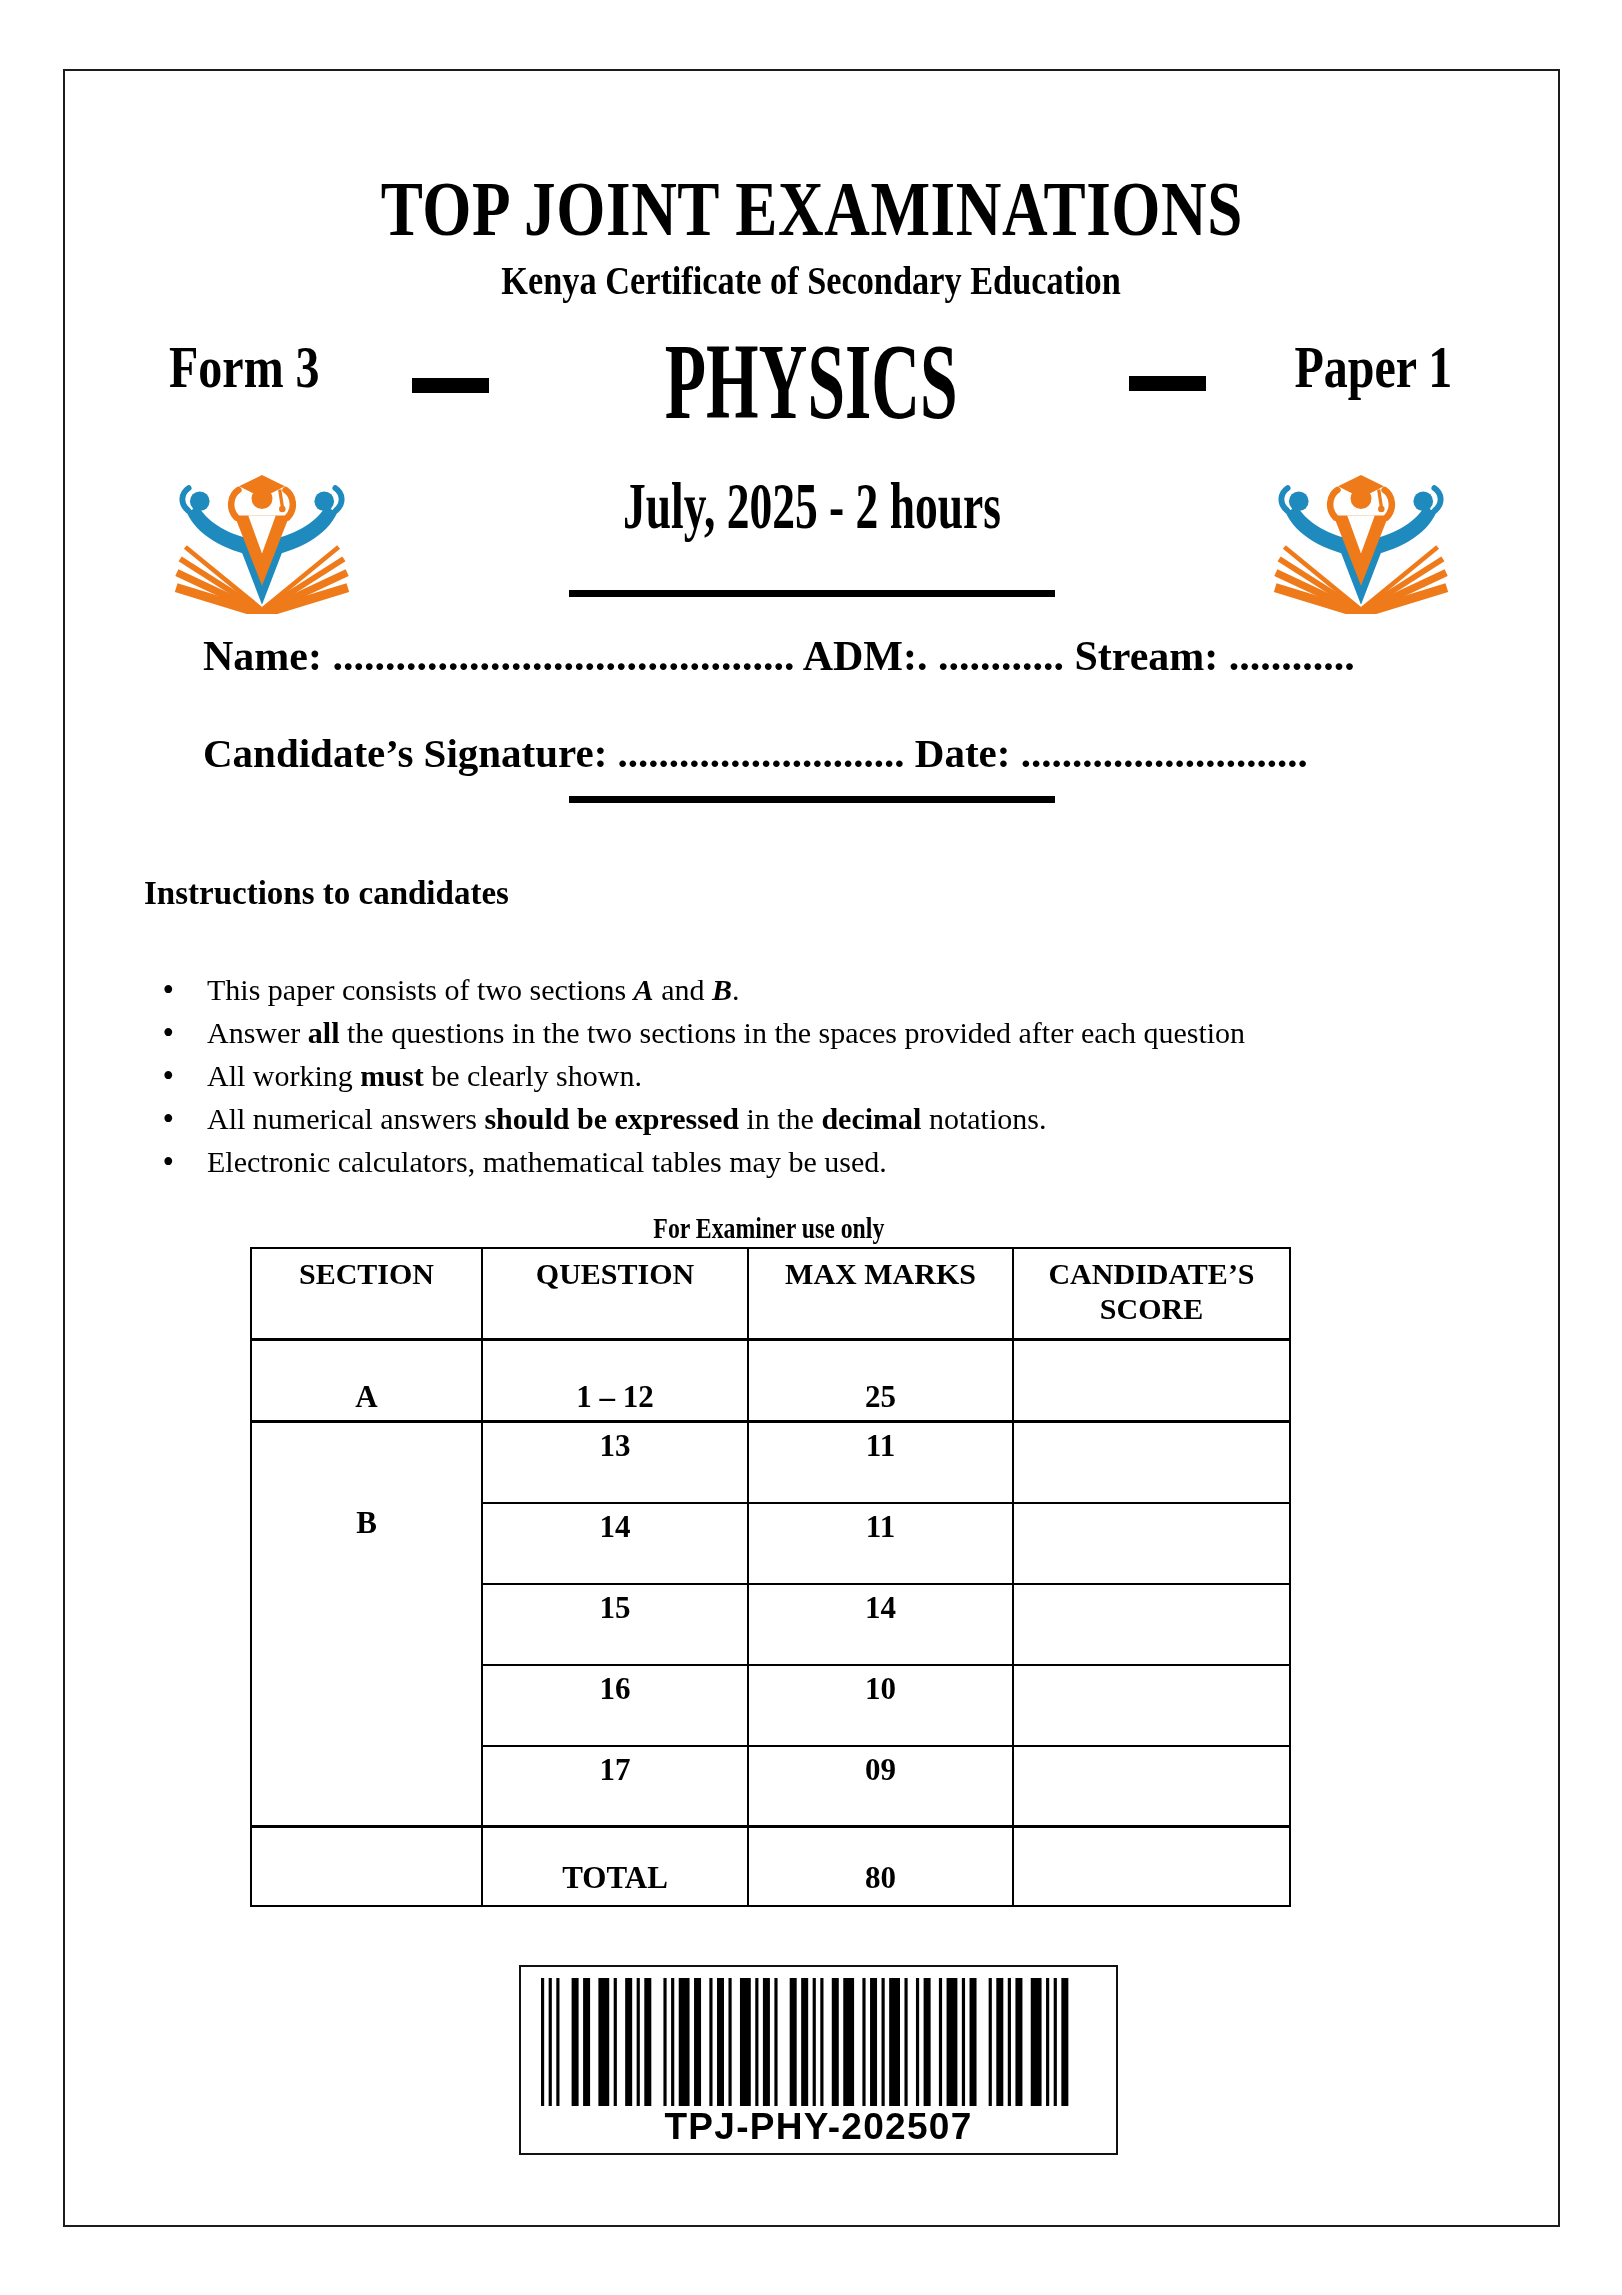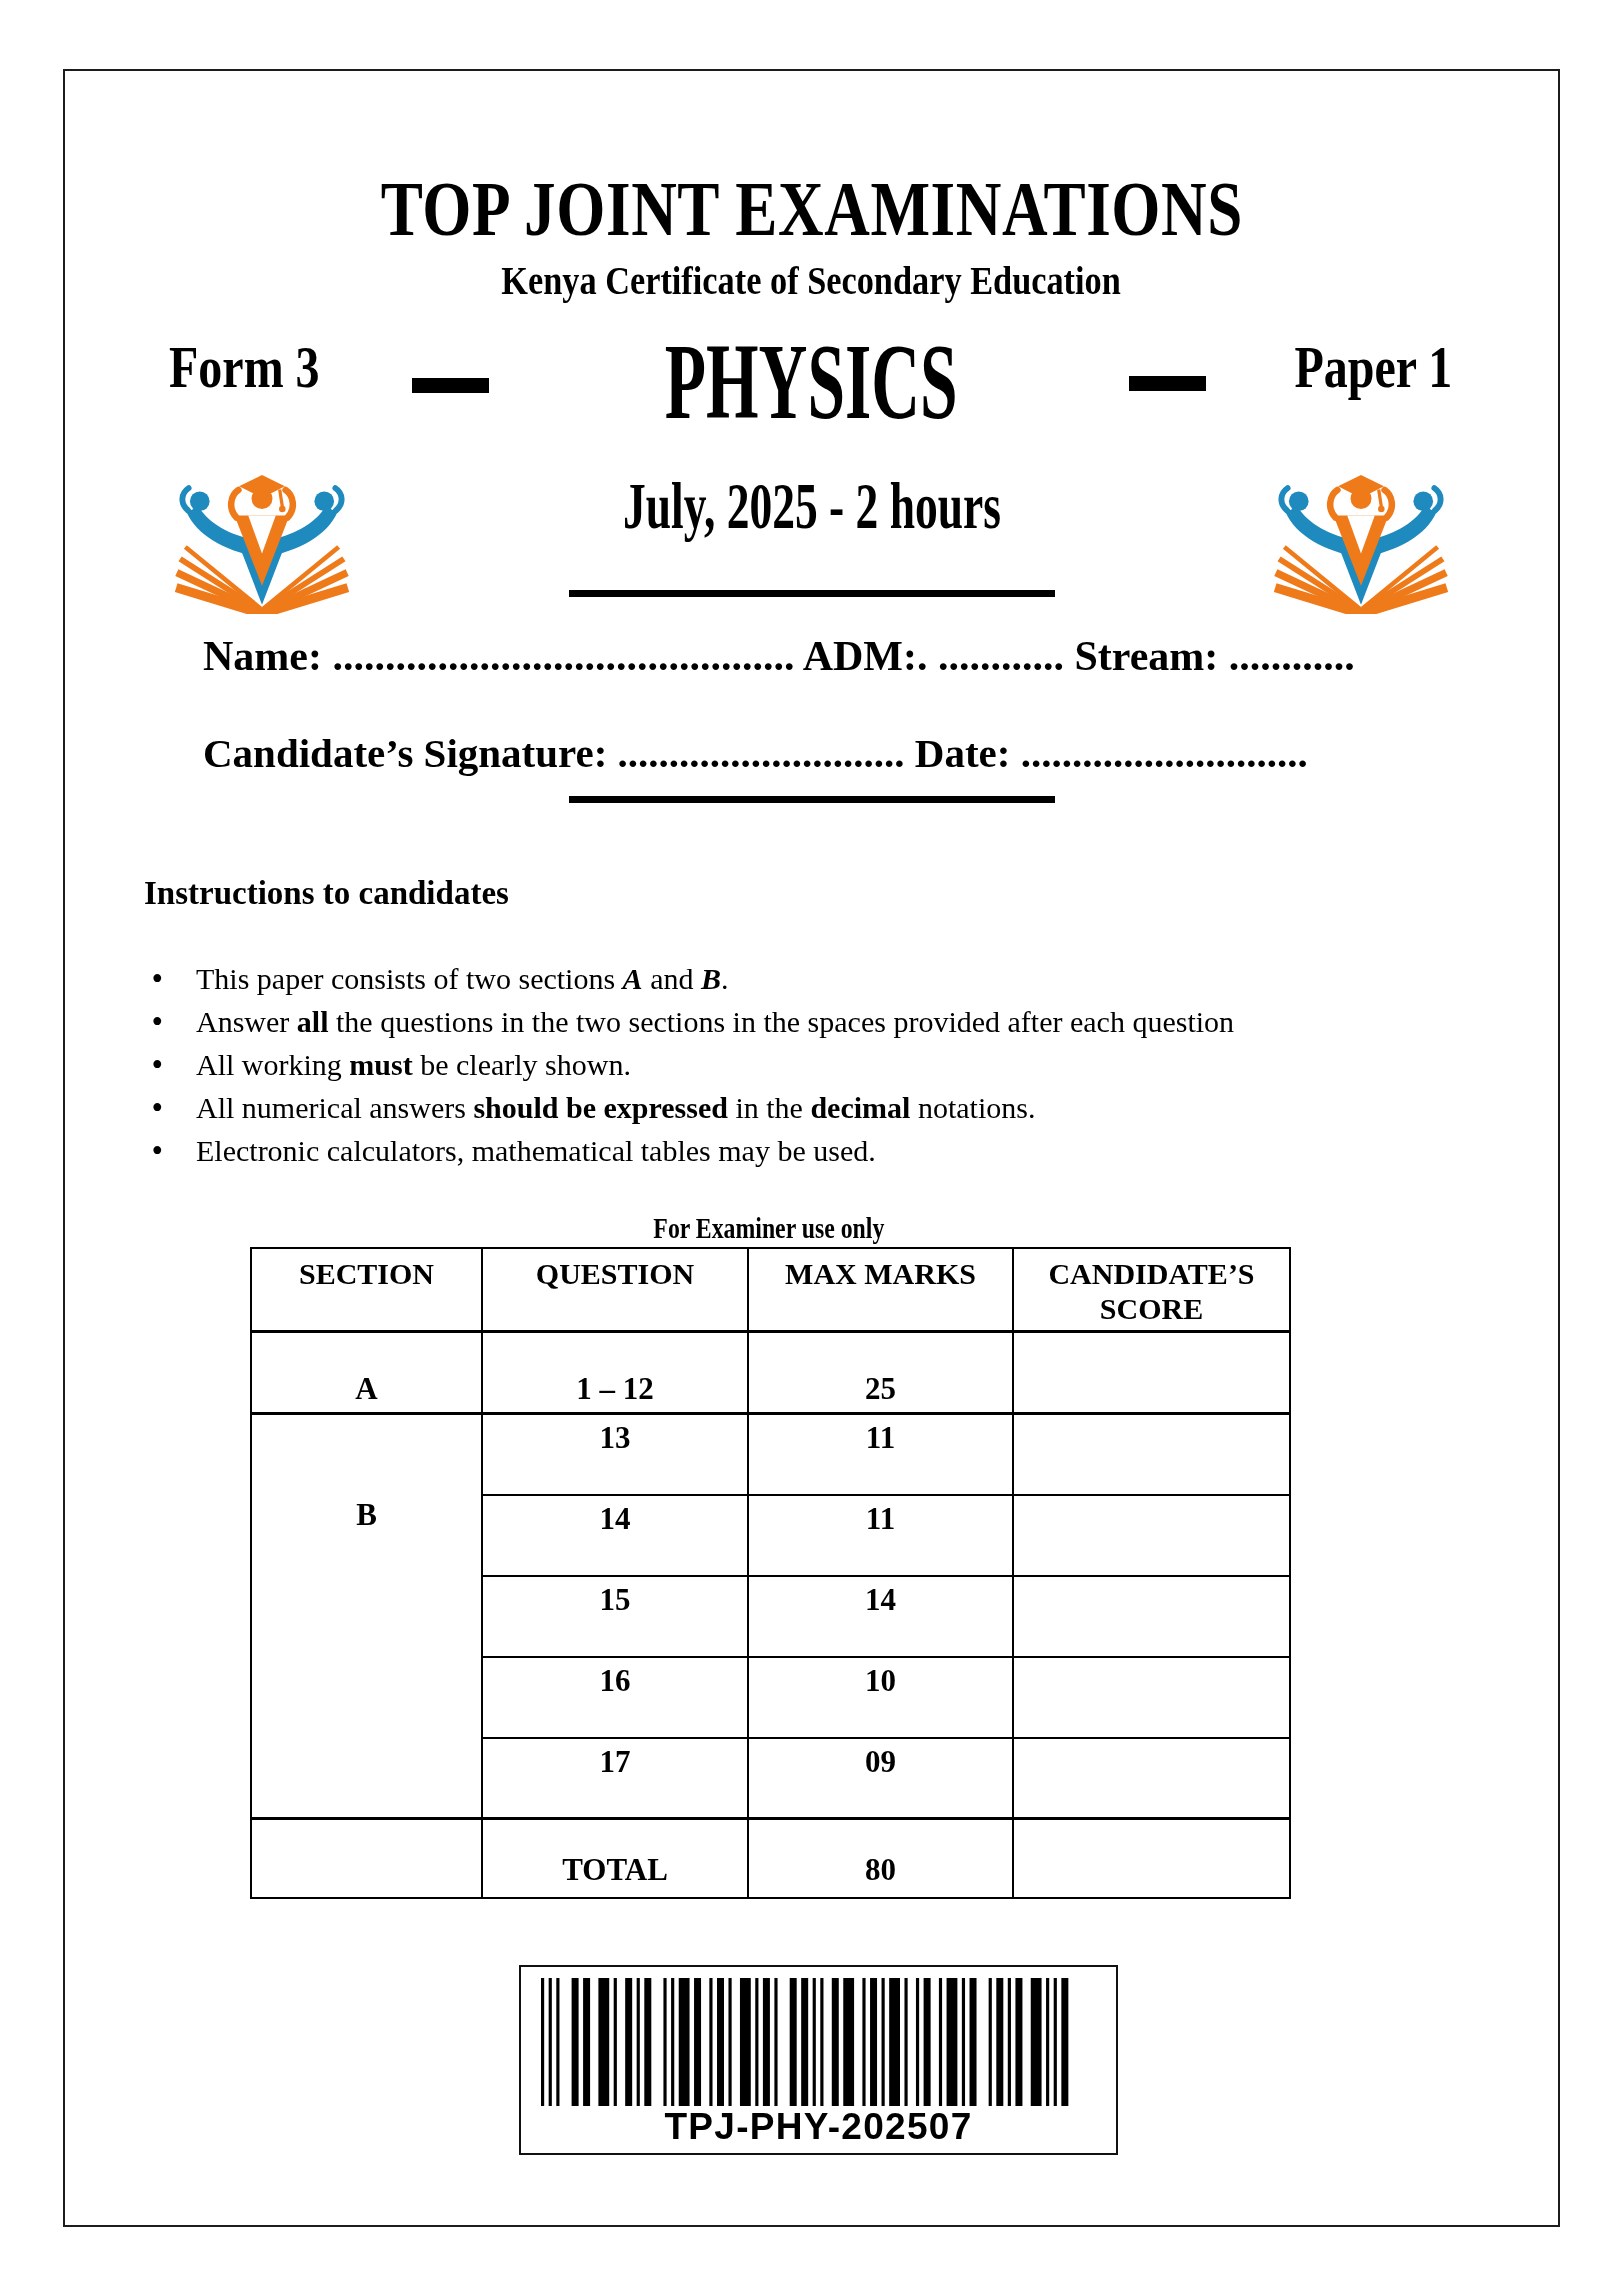--- a/index.html
+++ b/index.html
@@ -32,38 +32,38 @@
   .session-line{top:474px;font-size:65px;font-weight:bold;line-height:1;}
   .session-line .cond{transform:scaleX(0.70);}
   .rule{background:#000;height:6.5px;width:486px;left:569px;}
   .rule-1{top:590px;}
   .rule-2{top:796px;}
   .fill-line{left:203px;top:635px;width:1230px;font-size:42px;font-weight:bold;
     line-height:1;white-space:nowrap;}
   .fill-line2{left:203px;top:733px;width:1230px;font-size:41px;font-weight:bold;
     line-height:1;white-space:nowrap;}
   .instr-head{left:144px;top:877px;font-size:33px;font-weight:bold;line-height:1;}
-  .instr-list{left:144px;top:959px;width:1355px;list-style:none;margin:5px;padding:0;}
+  .instr-list{left:144px;top:959px;width:1355px;list-style:none;margin:16px;padding:0;}
   .instr-list li{
     position:relative;margin:0 0 13px 0;padding-left:47px;
     font-size:30px;line-height:1.0;
   }
   .instr-list li::before{
     content:"\2022";position:absolute;left:2.6px;top:-1.3px;font-size:33px;
   }
   .exam-caption{left:250px;top:1214px;width:1038px;text-align:center;
     font-size:29px;font-weight:bold;line-height:1;}
   .exam-caption .cond{transform:scaleX(0.82);}
   table.exam{
     position:absolute;left:250px;top:1247px;width:1038px;
     border-collapse:collapse;table-layout:fixed;border:2.6px solid #000;
   }
   table.exam th,table.exam td{
     border:2px solid #000;text-align:center;font-weight:bold;
-    padding:4px;overflow:hidden;
+    padding:12px;overflow:hidden;
   }
   table.exam th{font-size:30px;vertical-align:top;padding-top:6.5px;line-height:1.18;}
   tr.row-head{height:81px;}
   tr.row-a{height:82px;}
   tr.row-a td{font-size:31px;vertical-align:bottom;padding-bottom:5.2px;border-bottom-width:3.3px;}
   table.exam tr.row-head th{border-bottom-width:3.3px;}
   tr.row-q{height:81px;}
   tr.row-q td{font-size:31px;vertical-align:top;padding-top:5.2px;}
   td.b-cell{font-size:31px;vertical-align:top !important;padding-top:82px !important;}
   tr.row-total{height:79px;}

